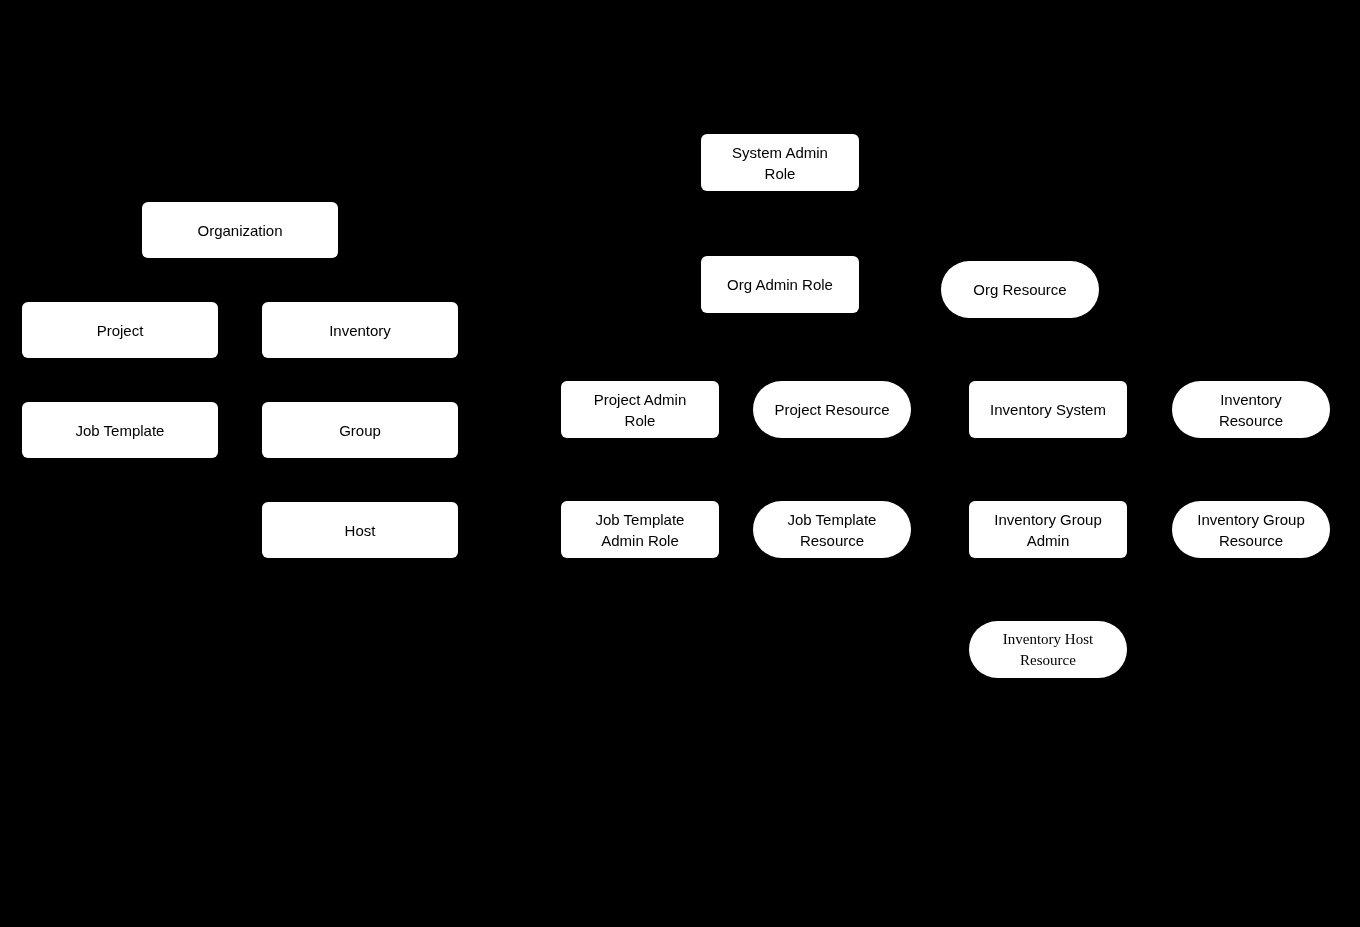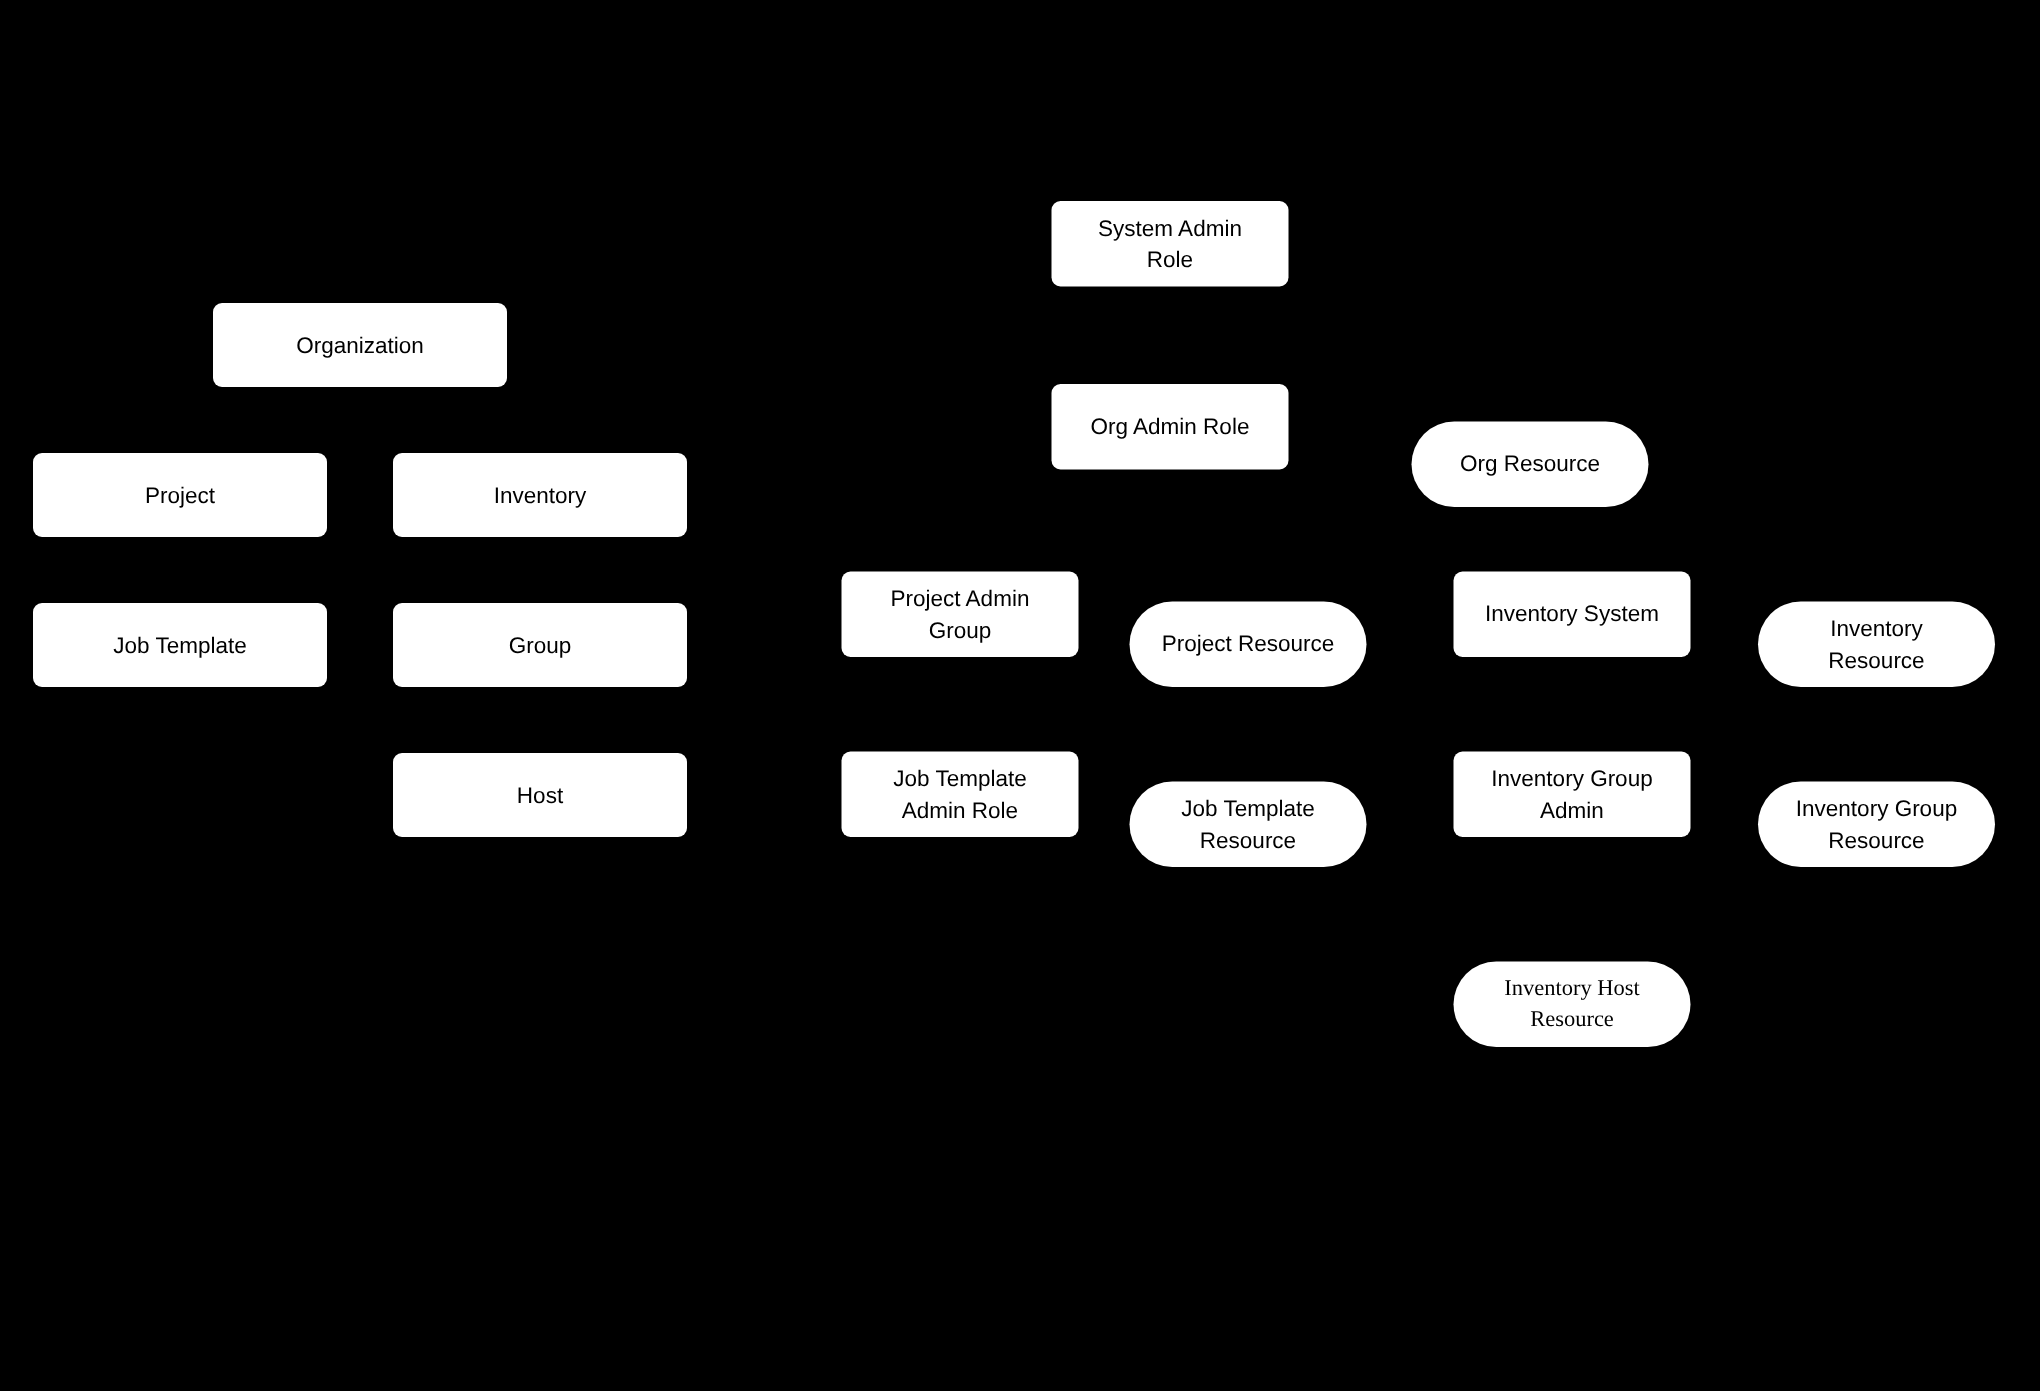--- a/index.html
+++ b/index.html
@@ -26,21 +26,20 @@
     font-size: 15px;
     line-height: 21px;
     white-space: pre-line;
     box-sizing: border-box;
   }
   .rect {
     border-radius: 6px;
   }
   .stadium {
     border-radius: 29px;
-    margin-top: 20px;
   }
 </style>
 </head>
 <body>
 
 <div class="stage">
 
   <div class="node rect" style="left:22px; top:302px; width:196px; height:56px;">Project</div>
 
   <div class="node rect" style="left:142px; top:202px; width:196px; height:56px;">Organization</div>
@@ -54,21 +53,21 @@
   <div class="node rect" style="left:262px; top:402px; width:196px; height:56px;">Group</div>
 
   <div class="node rect" style="left:701px; top:134px; width:158px; height:57px;">System Admin
 Role</div>
 
   <div class="node rect" style="left:701px; top:256px; width:158px; height:57px;">Org Admin Role</div>
 
   <div class="node stadium" style="left:941px; top:261px; width:158px; height:57px;">Org Resource</div>
 
   <div class="node rect" style="left:561px; top:381px; width:158px; height:57px;">Project Admin
-Group</div>
+Role</div>
 
   <div class="node stadium" style="left:753px; top:381px; width:158px; height:57px;text-align:center;">Project Resource</div>
 
   <div class="node rect" style="left:969px; top:381px; width:158px; height:57px;">Inventory System</div>
 
   <div class="node stadium" style="left:1172px; top:381px; width:158px; height:57px;">Inventory
 Resource</div>
 
   <div class="node rect" style="left:561px; top:501px; width:158px; height:57px;">Job Template
 Admin Role</div>

